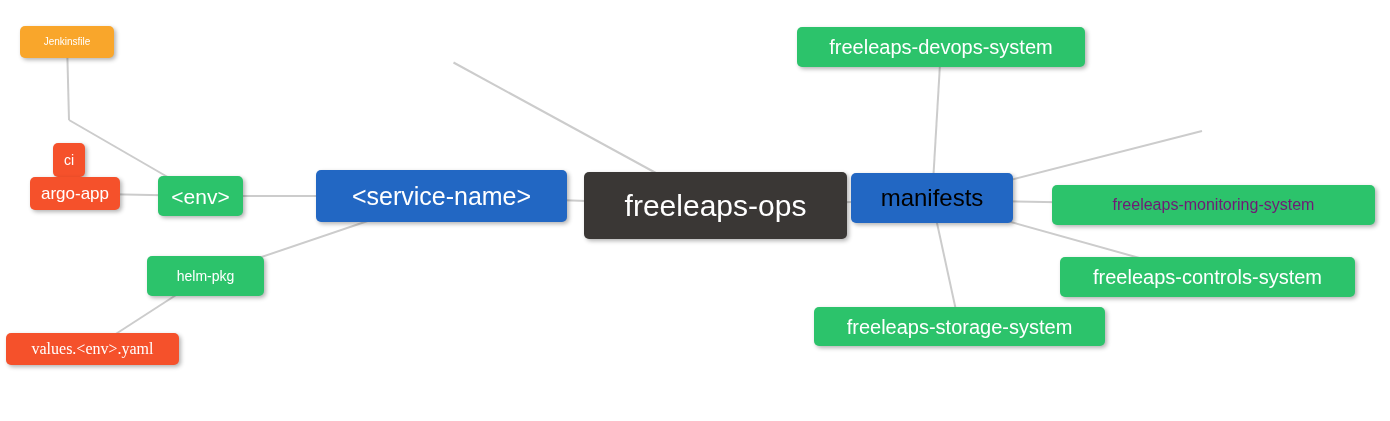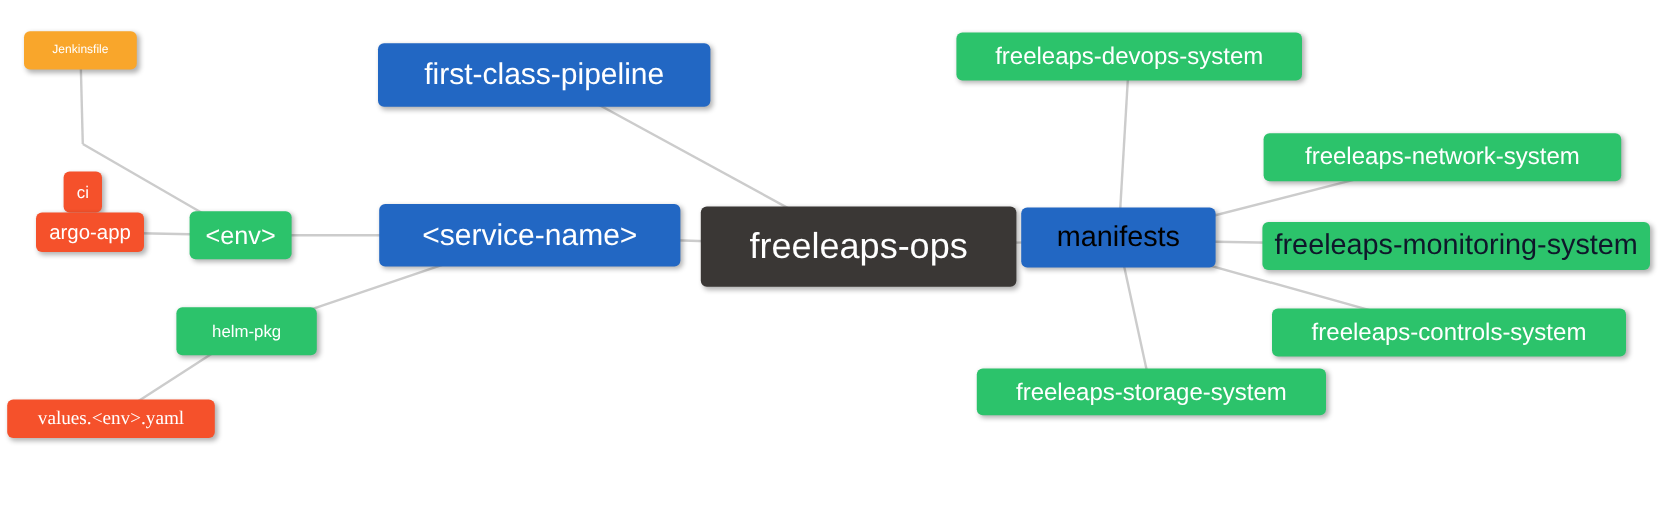--- a/index.html
+++ b/index.html
@@ -57,22 +57,20 @@
       <line x1="932" y1="200" x2="1207.5" y2="277" stroke="#cccccc" stroke-width="2"></line>
       <line x1="932" y1="200" x2="959.5" y2="326.5" stroke="#cccccc" stroke-width="2"></line>
     </svg>
 
 <div class="node" style="left: 20px; top: 26px; width: 94px; height: 32px; font-size: 10px; background: rgb(249, 166, 43); color: rgb(255, 255, 255);">Jenkinsfile</div>
     <div class="node" style="left: 53px; top: 103px; width: 32px; height: 34px; font-size: 14px; background: rgb(245, 81, 43); color: rgb(255, 255, 255); margin-top: 40px;">ci</div>
     <div class="node" style="left: 30px; top: 177px; width: 90px; height: 33px; font-size: 17px; background: rgb(245, 81, 43); color: rgb(255, 255, 255);">argo-app</div>
     <div class="node" style="left: 158px; top: 176px; width: 85px; height: 40px; font-size: 21px; background: rgb(44, 195, 107); color: rgb(255, 255, 255);">&lt;env&gt;</div>
     <div class="node" style="left: 147px; top: 256px; width: 117px; height: 40px; font-size: 14px; background: rgb(44, 195, 107); color: rgb(255, 255, 255);">helm-pkg</div>
     <div class="node" style="left: 6px; top: 333px; width: 173px; height: 32px; font-size: 16px; background: rgb(245, 81, 43); color: rgb(255, 255, 255); font-family: Liberation Serif, serif;">values.&lt;env&gt;.yaml</div>
-    <div class="node" style="left: 315px; top: 36px; width: 277px; height: 53px; font-size: 25px; background: rgb(34, 103, 195); color: rgb(255, 255, 255);">first-class-pipeline</div>
     <div class="node" style="left: 316px; top: 170px; width: 251px; height: 52px; font-size: 25px; background: rgb(34, 103, 195); color: rgb(255, 255, 255);">&lt;service-name&gt;</div>
     <div class="node" style="left: 584px; top: 172px; width: 263px; height: 67px; font-size: 30px; background: rgb(58, 55, 53); color: rgb(255, 255, 255);">freeleaps-ops</div>
     <div class="node" style="left: 851px; top: 173px; width: 162px; height: 50px; font-size: 24px; background: rgb(34, 103, 195); color: #000000;">manifests</div>
     <div class="node" style="left: 797px; top: 27px; width: 288px; height: 40px; font-size: 20px; background: rgb(44, 195, 107); color: rgb(255, 255, 255);">freeleaps-devops-system</div>
-    <div class="node" style="left: 1053px; top: 111px; width: 298px; height: 40px; font-size: 20px; background: rgb(44, 195, 107); color: rgb(255, 255, 255);">freeleaps-network-system</div>
-    <div class="node" style="left: 1052px; top: 185px; width: 323px; height: 40px; font-size: 24px; background: rgb(44, 195, 107); color: #0f172a;">freeleaps-monitoring-system</div>
+    <div class="node" style="left: 1052px; top: 185px; width: 323px; height: 40px; font-size: 16px; background: rgb(44, 195, 107); color: #701a75;">freeleaps-monitoring-system</div>
     <div class="node" style="left: 1060px; top: 257px; width: 295px; height: 40px; font-size: 20px; background: rgb(44, 195, 107); color: rgb(255, 255, 255);">freeleaps-controls-system</div>
     <div class="node" style="left: 814px; top: 307px; width: 291px; height: 39px; font-size: 20px; background: rgb(44, 195, 107); color: rgb(255, 255, 255);">freeleaps-storage-system</div>
   </div>
 
 </body></html>

